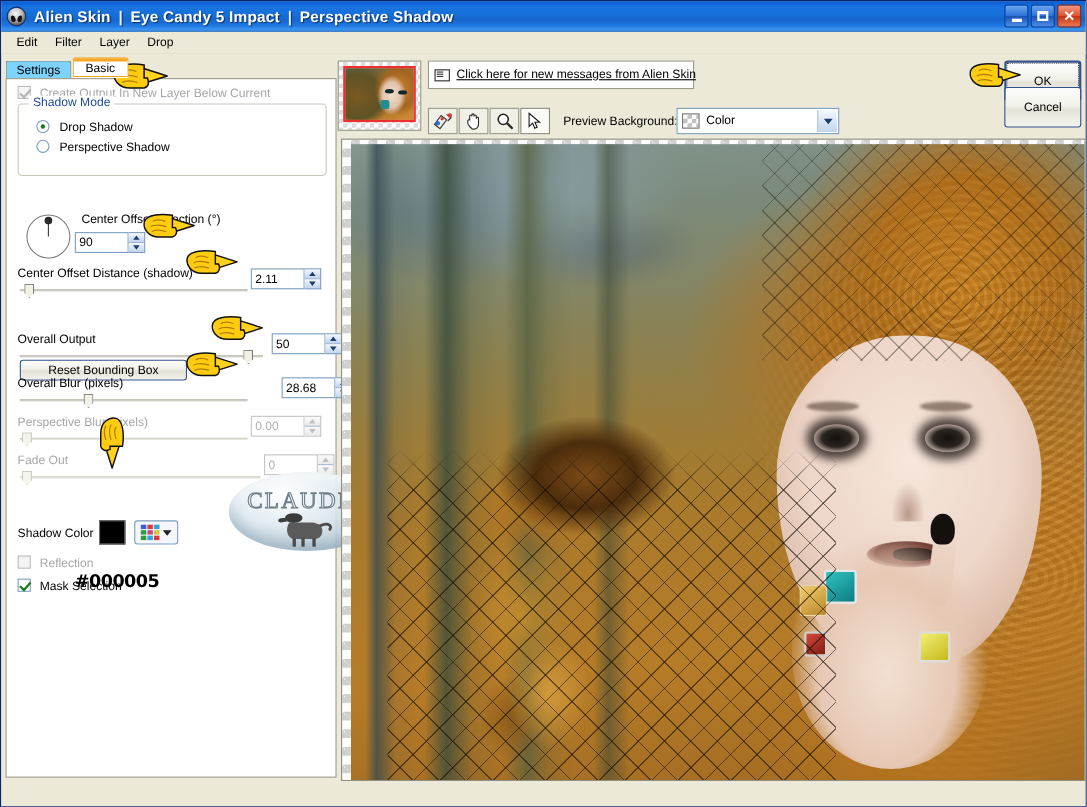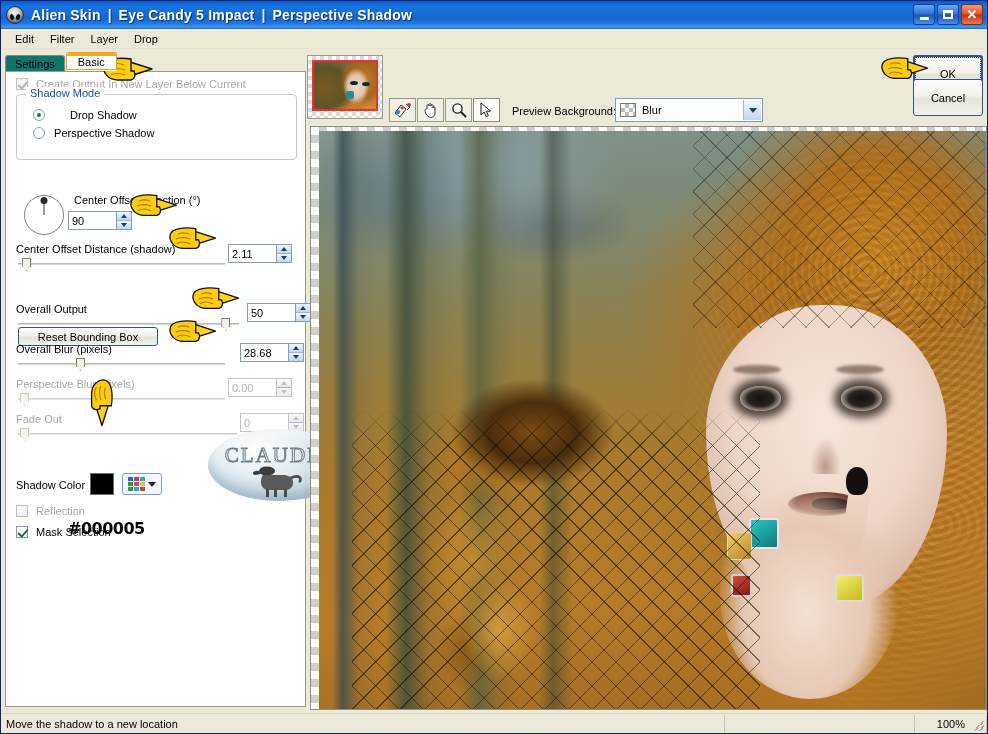--- a/index.html
+++ b/index.html
@@ -77,21 +77,21 @@
   #leftpanel {
     position:absolute; left:4px; top:52px; width:301px; height:654px;
   }
   #tabrow { position:relative; height:18px; display:flex; align-items:flex-end; }
   .tab {
     height:17px; padding:1px 9px 0 9px; font-size:11px;
     border:1px solid #8b8b7a; border-bottom:none;
     border-radius:3px 3px 0 0; background:#e4e1d2; color:#000;
     line-height:15px; cursor:pointer; position:relative;
   }
-  .tab.inactive { background: #0f766e; margin-right:1px; top:1px; }
+  .tab.inactive { background: #7dd3fc; margin-right:1px; top:1px; }
   .tab.active {
     background:#ffffff; border-color:#e8a020; border-bottom:1px solid #fff;
     z-index:3; font-weight:normal; padding:1px 11px 1px 11px; height:19px; line-height:16px;
     box-shadow: 0 -2px 0 -1px #f0a41d inset;
   }
   .tab.active::before{
     content:''; position:absolute; left:0; right:0; top:0; height:3px;
     background:#f5a623; border-radius:3px 3px 0 0;
   }
   #panelbody {
@@ -164,21 +164,21 @@
   .track.dim { background:#e6e6e0; border-top-color:#d2d2c9; }
   .thumb {
     position:absolute; top:0px; width:9px; height:13px; background:#f1f1ea;
     border:1px solid #7e7e70;
     clip-path: polygon(0 0,100% 0,100% 64%,50% 100%,0 64%);
   }
   .thumb.dim { background:#f5f5f0; border-color:#c9c9bd; }
 
   
   #resetbtn {
-    position:absolute; left:12px; top:255px; width:140px; height:19px;
+    position:absolute; left:12px; top:255px; width:152px; height:19px;
     border:1px solid #31538f; border-radius:3px;
     background:linear-gradient(to bottom,#fdfdfd 0%,#f1f1ea 45%,#e3e2d7 55%,#f3f3ec 100%);
     font-size:11px; color:#000; display:flex; align-items:center; justify-content:center;
     cursor:pointer;
   }
 
   
   #swatch { position:absolute; left:84px; top:423px; width:24px; height:22px;
             background:#000; border:1px solid #6f6f6f; }
   #palbtn {
@@ -483,21 +483,21 @@
 
       <div class="row" style="left:10px; top:6px;">
         <span class="cbox checked dim"></span>
         <span class="lbl dim" style="margin-left:5px;">Create Output In New Layer Below Current</span>
       </div>
 
       <div id="groupbox">
         <div id="groupbox-title">Shadow Mode</div>
         <div class="row" style="left:16px; top:14px;">
           <span class="radio sel"></span>
-          <span class="lbl" style="margin-left:22px;">Drop Shadow</span>
+          <span class="lbl" style="margin-left:6px;">Drop Shadow</span>
         </div>
         <div class="row" style="left:16px; top:32px;">
           <span class="radio"></span>
           <span class="lbl" style="margin-left:6px;">Perspective Shadow</span>
         </div>
       </div>
 
       <div id="dial" style="top:123px;">
         <div class="knob"></div>
         <div class="dot"></div>
@@ -549,21 +549,21 @@
               <i class="arrow-d"></i>
             </span>
         </div>
       </div>
 
       <div class="lbl" style="position:absolute; left:10px; top:271px;">Overall Blur (pixels)</div>
       <div class="slider" style="left:12px; top:286px; width:207px;">
         <div class="track"></div>
         <div class="thumb" style="left:28%;"></div>
       </div>
-      <div class="spin" style="left:206px; top:271px;padding-left:28px;">
+      <div class="spin" style="left:222px; top:271px;padding-left:28px;">
         <div class="fld">28.68</div>
         <div class="btns">
           <span>
               <i class="arrow-u"></i>
             </span>
           <span>
               <i class="arrow-d"></i>
             </span>
         </div>
       </div>
@@ -644,20 +644,24 @@
       <rect x="25" y="24" width="3" height="8" fill="#4a4a4a"></rect>
       <rect x="35" y="24" width="3" height="8" fill="#4a4a4a"></rect>
       <path d="M42 13 C50 9 54 14 50 17" stroke="#4a4a4a" stroke-width="2.6" fill="none"></path>
     </svg>
   </div>
 
   <div id="thumbbox">
     <div id="thumbimg"></div>
   </div>
 
+  <div id="msgbar">
+    <div id="msgicon"></div>
+    <span id="msglink">Click here for new messages from Alien Skin</span>
+  </div>
 
   <div id="tooltools">
     <div class="tool">
       <svg width="18" height="16" viewBox="0 0 18 16">
         <path d="M1 11 L7 3 L12 7 L6 15 Z" fill="#f3f3f3" stroke="#333"></path>
         <circle cx="4" cy="10" r="2" fill="#2f6fd0"></circle>
         <circle cx="8" cy="6" r="1.6" fill="#d63b3b"></circle>
         <path d="M12 2 L16 5 L13 8" fill="none" stroke="#333"></path>
         <circle cx="15" cy="3" r="2" fill="#d63b3b"></circle>
       </svg>
@@ -676,21 +680,21 @@
     <div class="tool sel">
       <svg width="13" height="16" viewBox="0 0 13 16">
         <path d="M1 1 L1 13 L4.2 10 L6.2 14.6 L8.3 13.7 L6.3 9.2 L10.6 9.2 Z" fill="#fff" stroke="#1a1a1a" stroke-width="1"></path>
       </svg>
     </div>
   </div>
 
   <div id="pbglabel">Preview Background:</div>
   <div id="pbgselect">
     <div id="pbgswatch"></div>
-    <span id="pbgtext">Blur</span>
+    <span id="pbgtext">Color</span>
     <div id="pbgarrow">
       <i style="width:0;height:0;border-left:4px solid transparent;border-right:4px solid transparent;border-top:5px solid #1b3d73;display:block;"></i>
     </div>
   </div>
 
   <div id="okbtn">OK</div>
   <div id="cancelbtn">Cancel</div>
 
   <div id="preview">
     <div id="art">
@@ -774,20 +778,14 @@
   </svg>
 
   <svg class="hand" style="left:877px; top:52px;" width="52" height="32" viewBox="0 0 54 34">
     <path d="M52 16 L30 9 L30 23 Z" fill="#ffd21e" stroke="#111" stroke-width="1.4" stroke-linejoin="round"></path>
     <path d="M31 6 C18 4 6 6 4 12 C2 19 8 27 18 27 L31 27 C35 26 36 22 34 18 L31 18 Z" fill="#ffcc10" stroke="#111" stroke-width="1.4"></path>
     <path d="M12 12 C14 10 20 10 24 12" fill="none" stroke="#b07c00" stroke-width="1.2"></path>
     <path d="M10 17 C13 15 20 15 25 17" fill="none" stroke="#b07c00" stroke-width="1.2"></path>
     <path d="M11 22 C14 20 20 20 25 22" fill="none" stroke="#b07c00" stroke-width="1.2"></path>
   </svg>
 
-  <div id="statusbar">
-    <div class="sb-cell" id="sb-msg">Move the shadow to a new location</div>
-    <div class="sb-cell" id="sb-blank"></div>
-    <div class="sb-cell" id="sb-zoom">100%</div>
-    <div class="sb-cell" id="sb-grip"></div>
-  </div>
 
 </div>
 
 </body></html>

